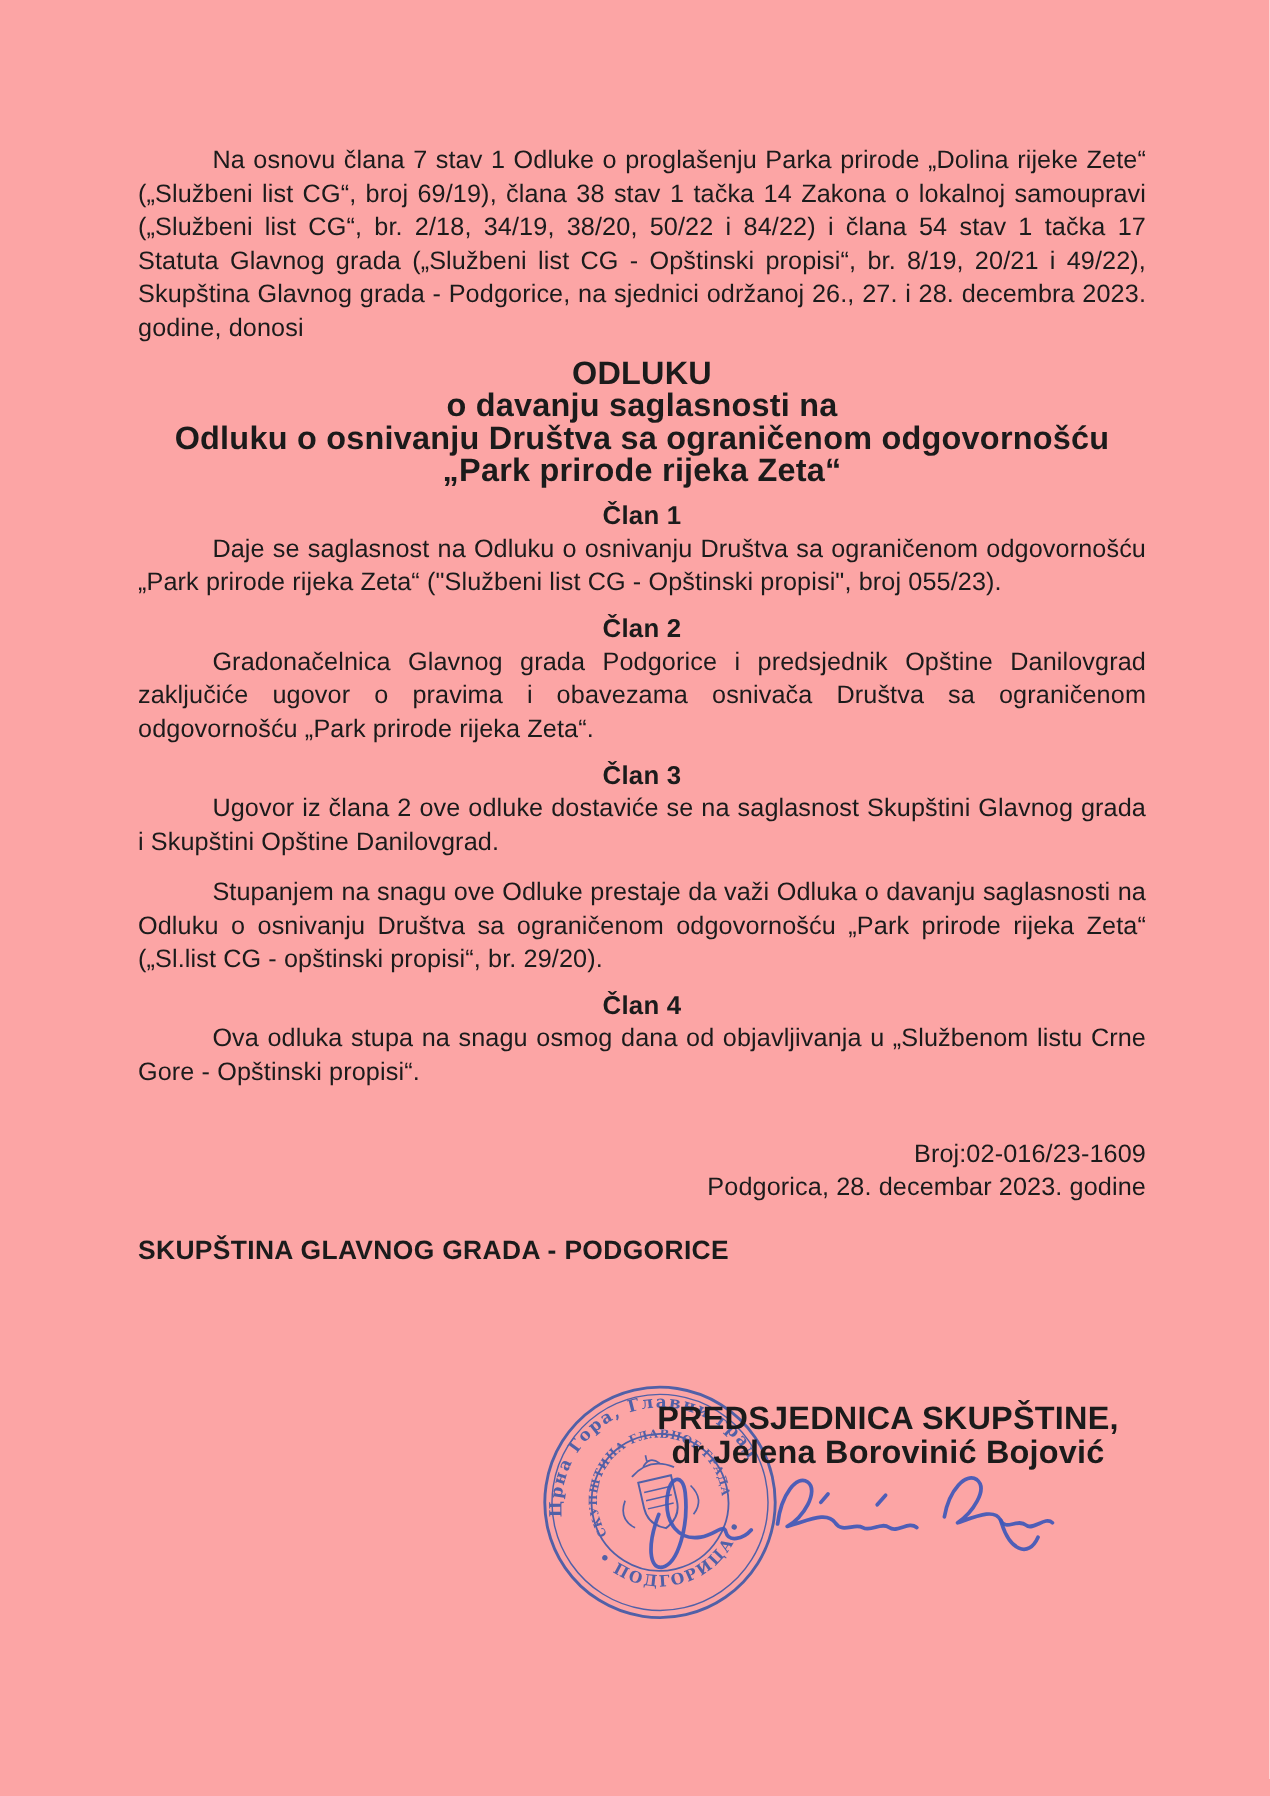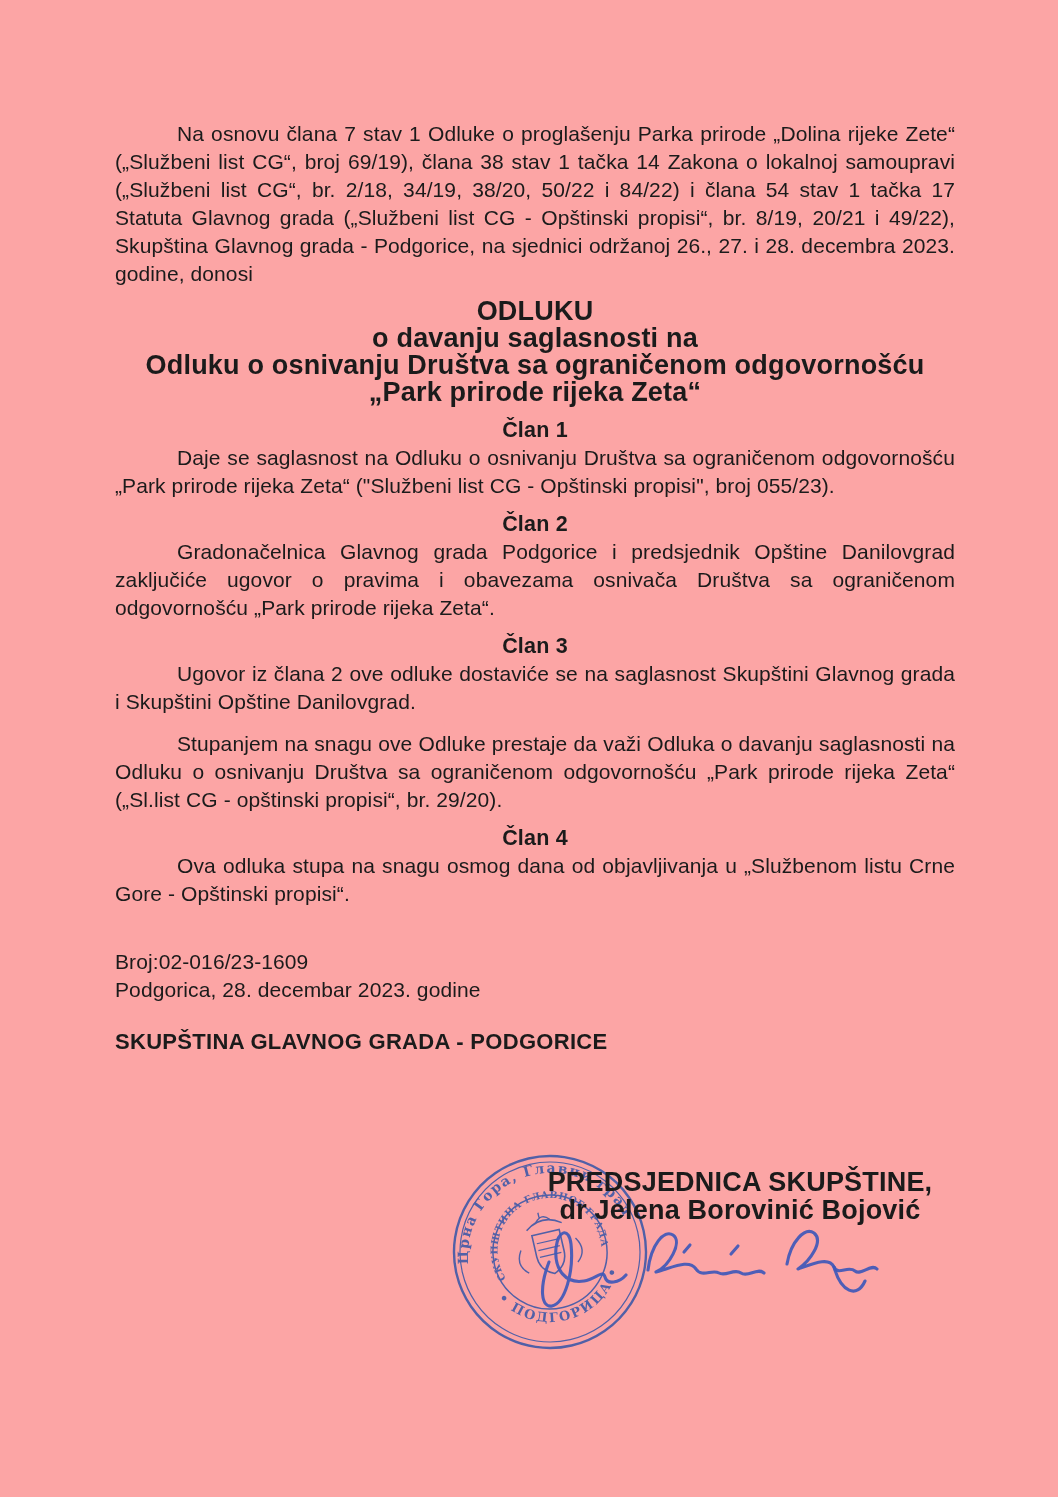--- a/index.html
+++ b/index.html
@@ -24,21 +24,21 @@
     font-weight:700;font-size:27px;line-height:27px;letter-spacing:.2px;
   }
   .article h2{
     margin:10px 0 0 0;font-size:21.5px;line-height:28px;
     text-align:center;font-weight:700;letter-spacing:.2px;
   }
   .article.gap-large{}
   .article.gap-med{margin-top:14px;}
   .article p{margin:0;}
   .ref-block{
-    margin-top:40px;font-size:21px;line-height:28px;letter-spacing:.1px;
+    margin-top:40px;font-size:21px;line-height:28px;letter-spacing:.1px;text-align:right;
   }
   .assembly{
     margin-top:24px;text-align:left;font-weight:700;
     font-size:22px;line-height:28px;letter-spacing:.3px;
   }
   .sig-titles{
     position:absolute;left:505px;top:1168px;width:470px;
     text-align:center;font-weight:700;font-size:27px;line-height:28px;
     letter-spacing:.2px;z-index:3;
   }

